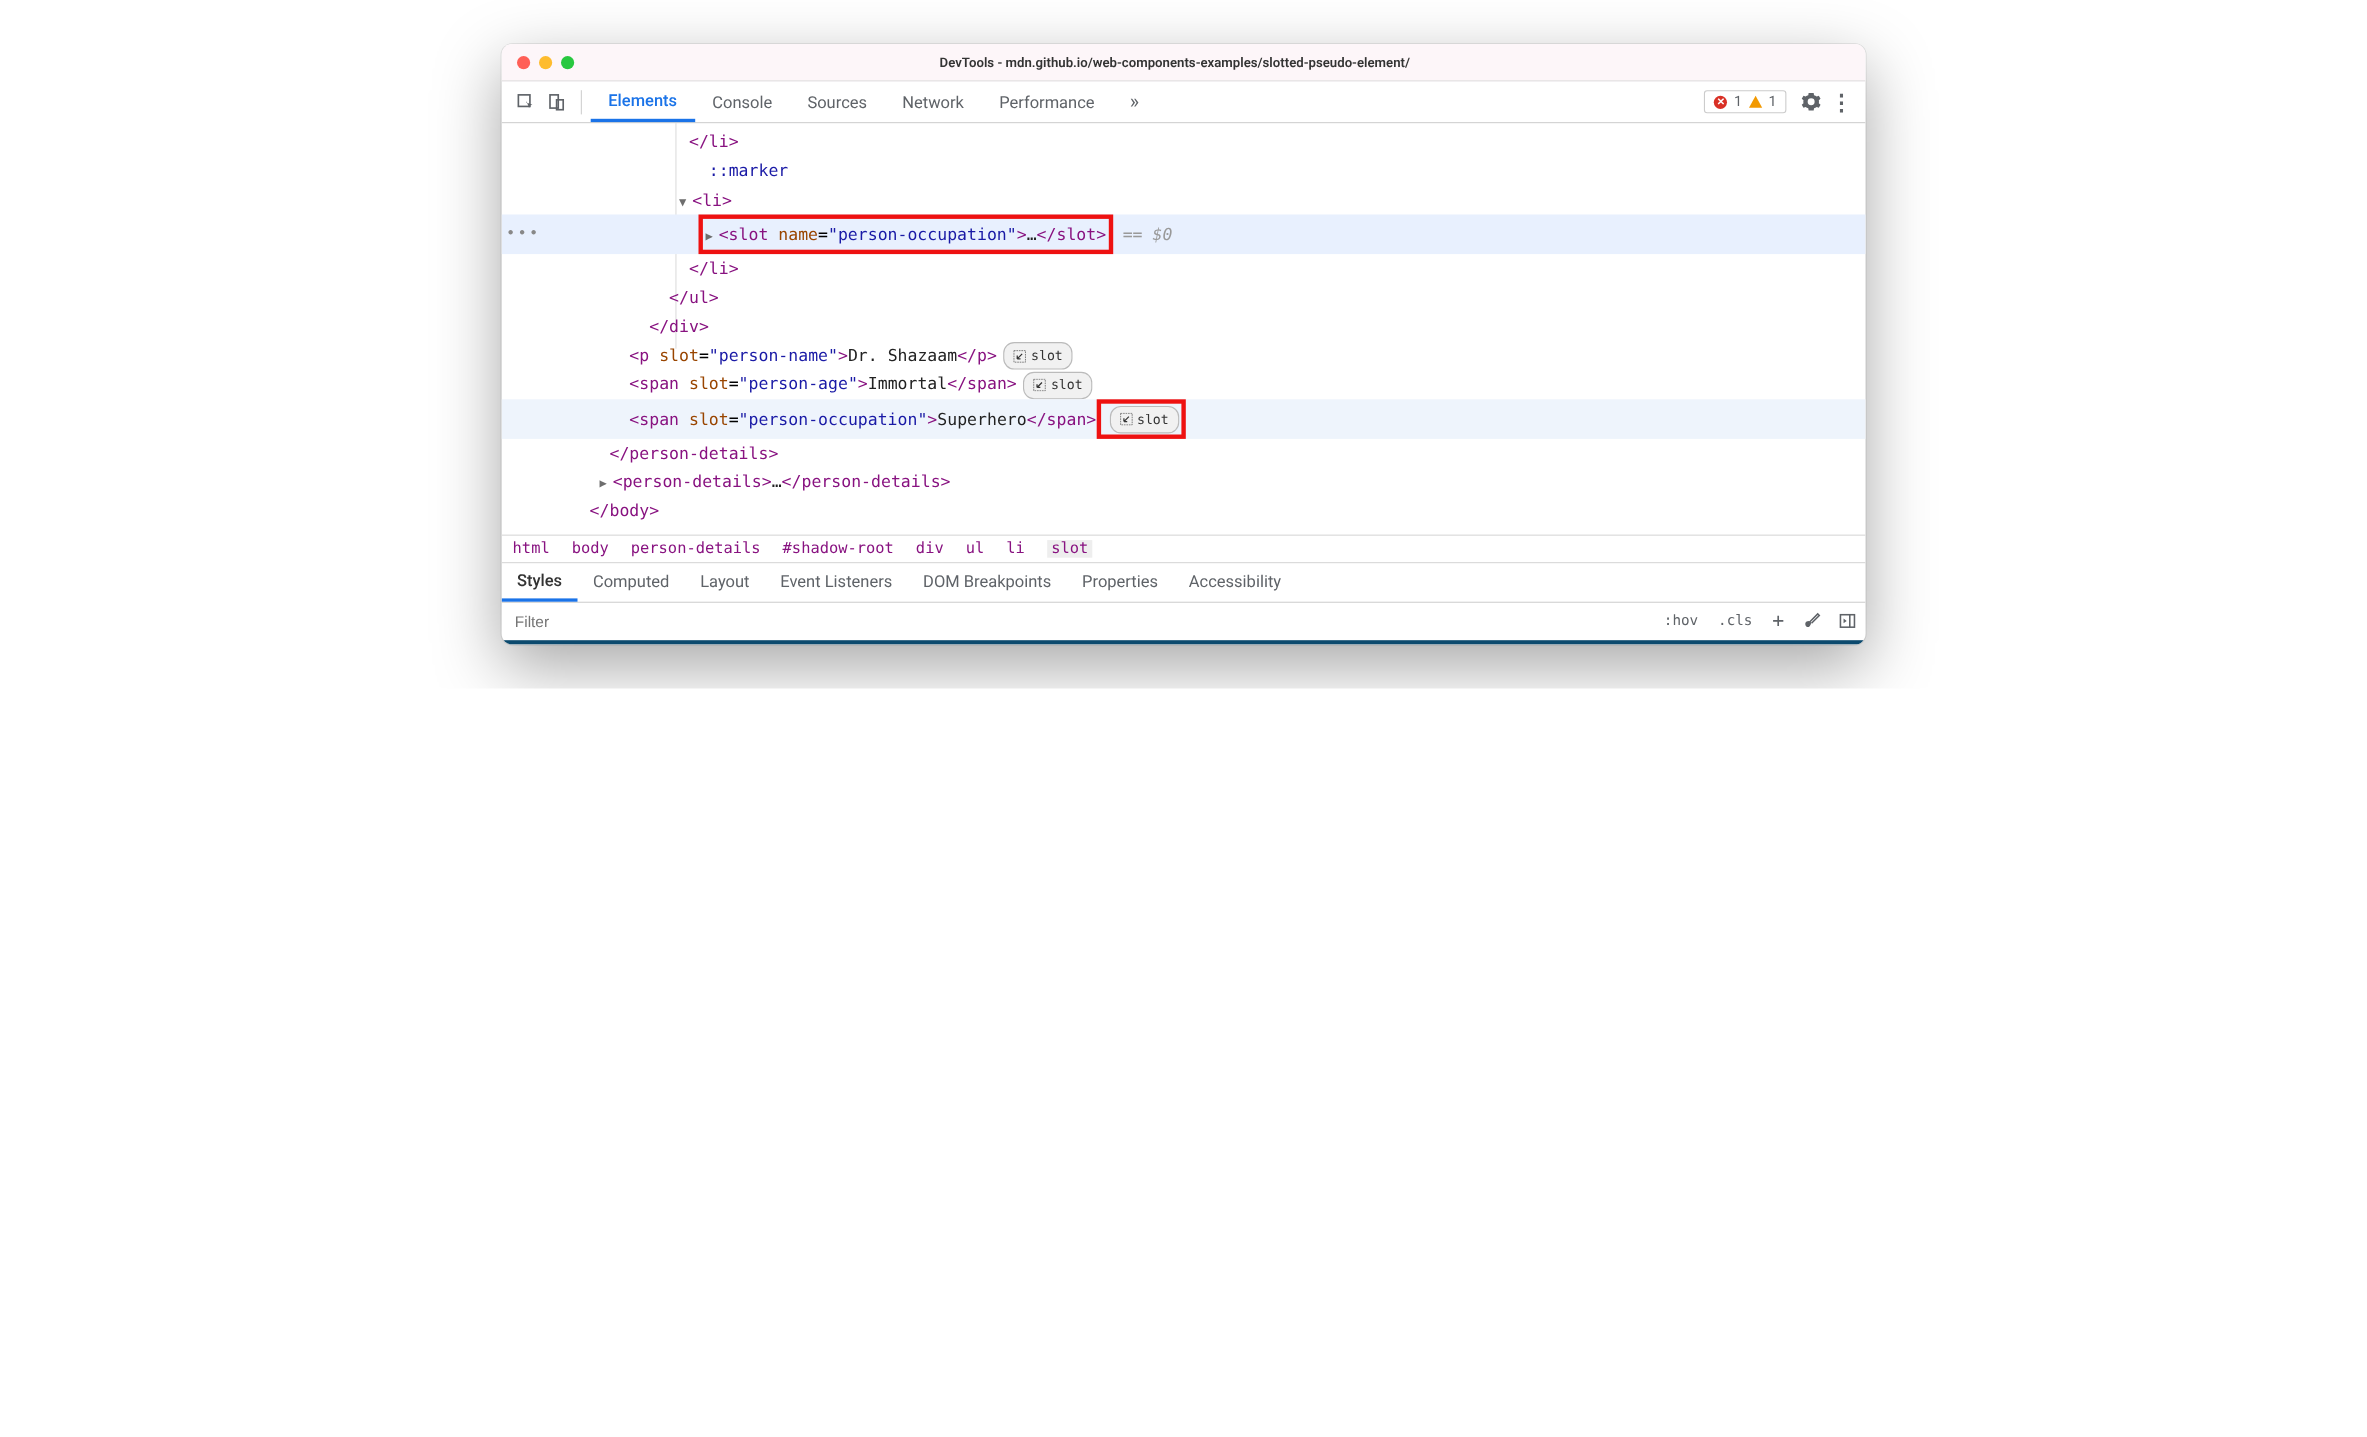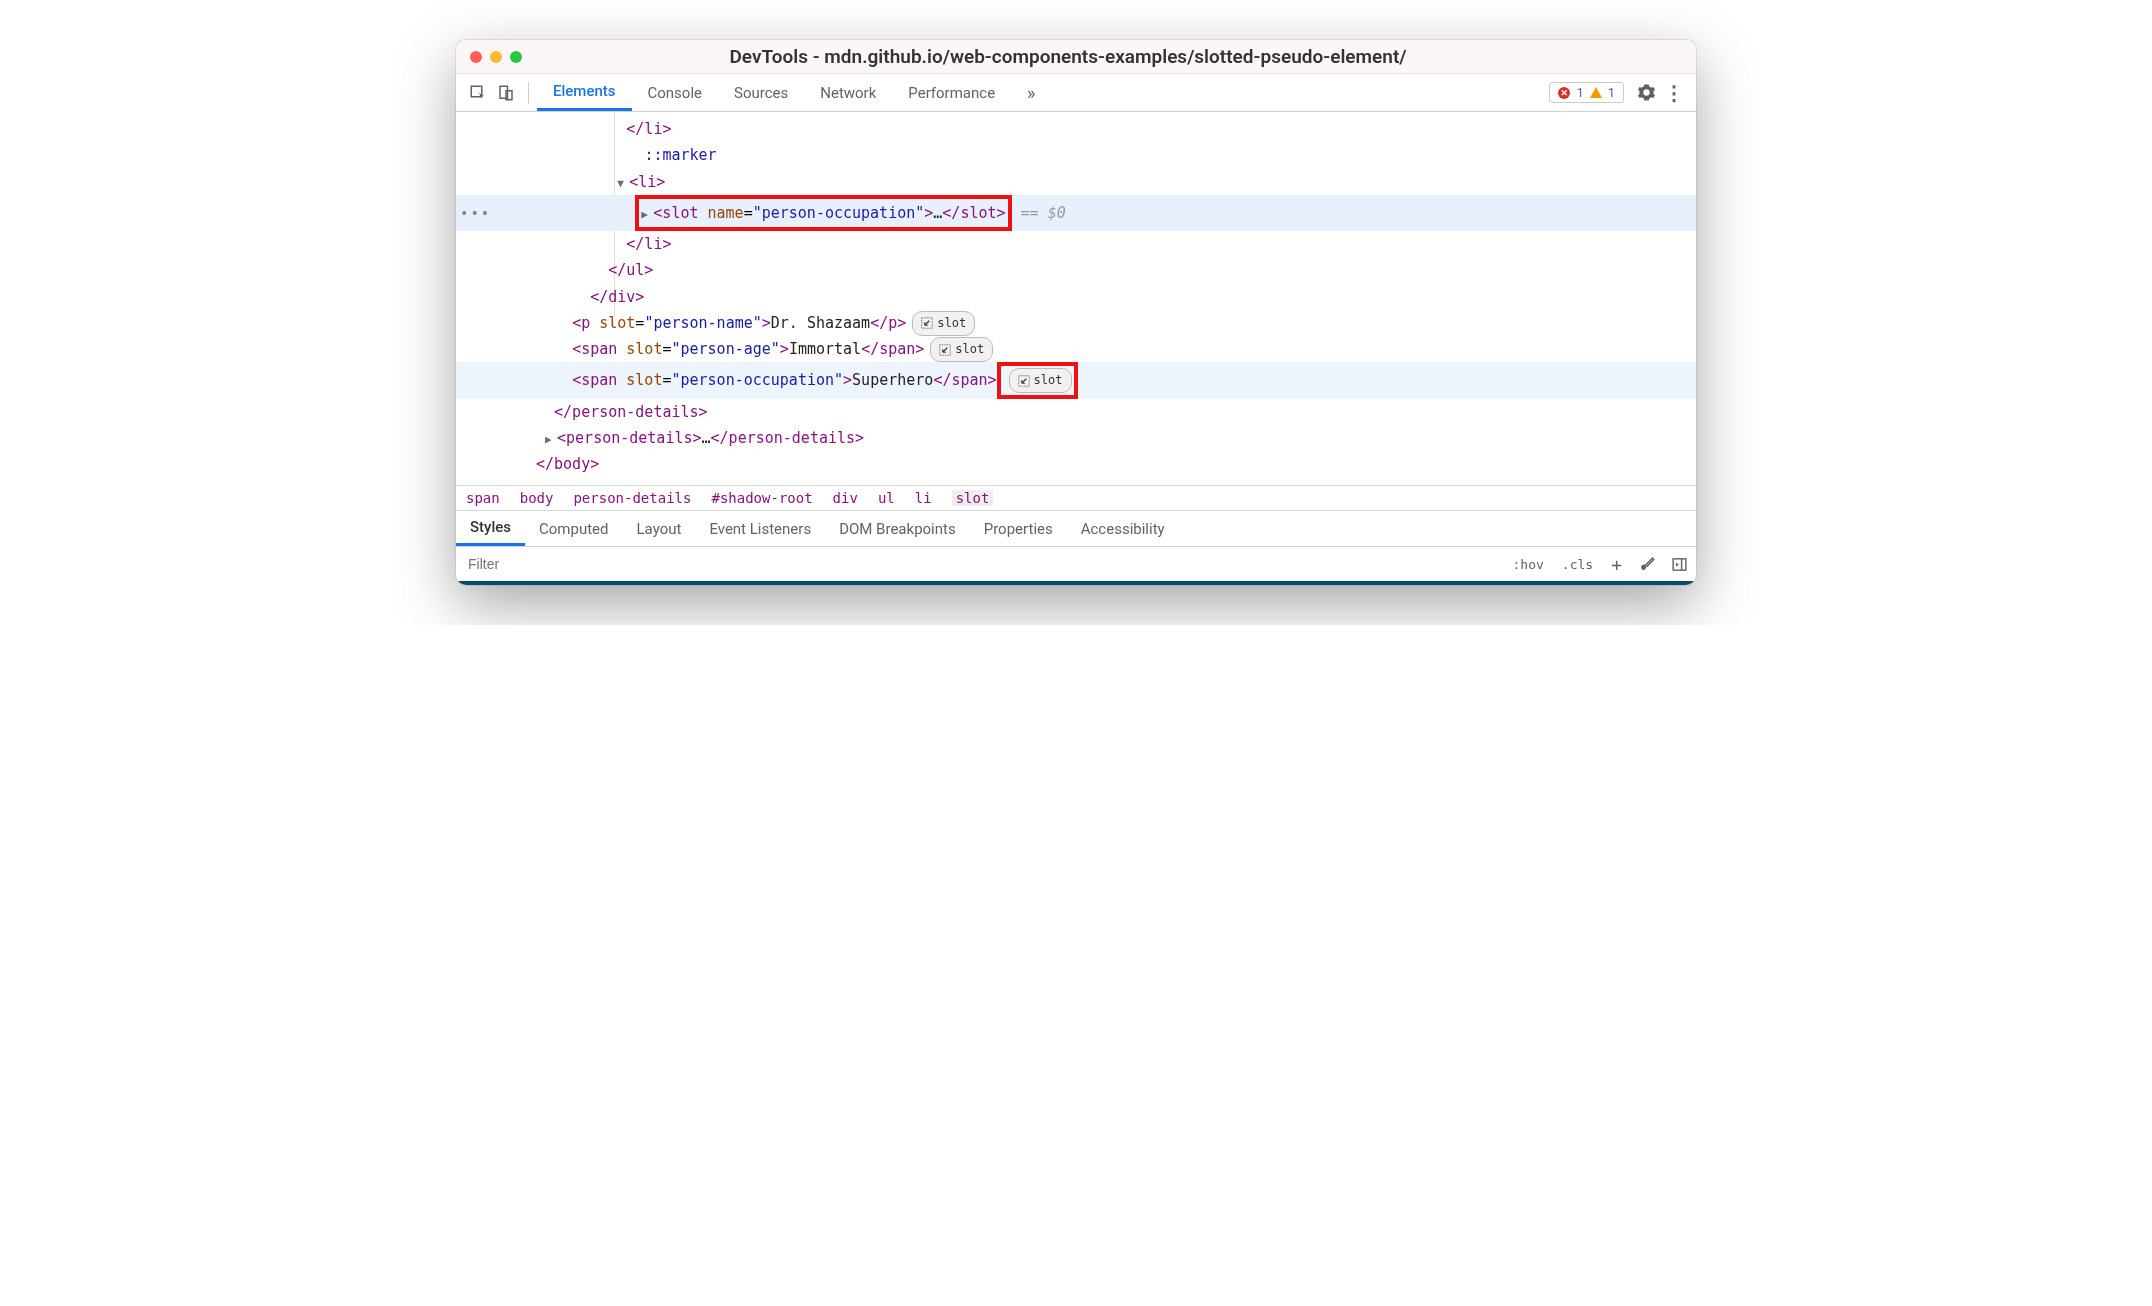--- a/index.html
+++ b/index.html
@@ -26,21 +26,21 @@
     position: relative;
     border-bottom: 1px solid #e0e0e0;
   }
   .traffic { display: flex; gap: 8px; padding-left: 14px; }
   .dot { width: 12px; height: 12px; border-radius: 50%; }
   .dot.red { background: #ff5f57; }
   .dot.yellow { background: #febc2e; }
   .dot.green { background: #28c840; }
   .title {
     position: absolute; left: 0; right: 16px; text-align: center;
-    font-size: 19px; font-weight: 600; color: #333;
+    font-size: 12px; font-weight: 600; color: #333;
   }
   .toolbar {
     display: flex; align-items: center; height: 38px;
     border-bottom: 1px solid #d0d0d0;
     padding: 0 8px; gap: 0;
     font-size: 15px; color: #5f6368;
   }
   .tb-icon { width: 28px; height: 28px; display:flex; align-items:center; justify-content:center; color:#5f6368; }
   .tb-sep { width:1px; height:22px; background:#d0d0d0; margin:0 8px; }
   .tabs { display:flex; align-items:stretch; height:100%; }
@@ -180,21 +180,21 @@
               <rect x="1" y="1" width="14" height="14" stroke-dasharray="2 1"></rect>
               <path d="M11 5 L5 11 M5 11 L5 7 M5 11 L9 11" stroke="#333" stroke-width="1.5"></path>
             </svg><span>slot</span></span></span></div>
 
     <div class="row">  <span class="tag">&lt;/person-details&gt;</span></div>
     <div class="row"> <span class="caret">▶</span><span class="tag">&lt;person-details&gt;</span><span class="txt">…</span><span class="tag">&lt;/person-details&gt;</span></div>
     <div class="row"><span class="tag">&lt;/body&gt;</span></div>
   </div>
 
   <div class="breadcrumb">
-    <span class="crumb">span</span>
+    <span class="crumb">html</span>
     <span class="crumb">body</span>
     <span class="crumb">person-details</span>
     <span class="crumb">#shadow-root</span>
     <span class="crumb">div</span>
     <span class="crumb">ul</span>
     <span class="crumb">li</span>
     <span class="crumb sel">slot</span>
   </div>
 
   <div class="subtabs">

